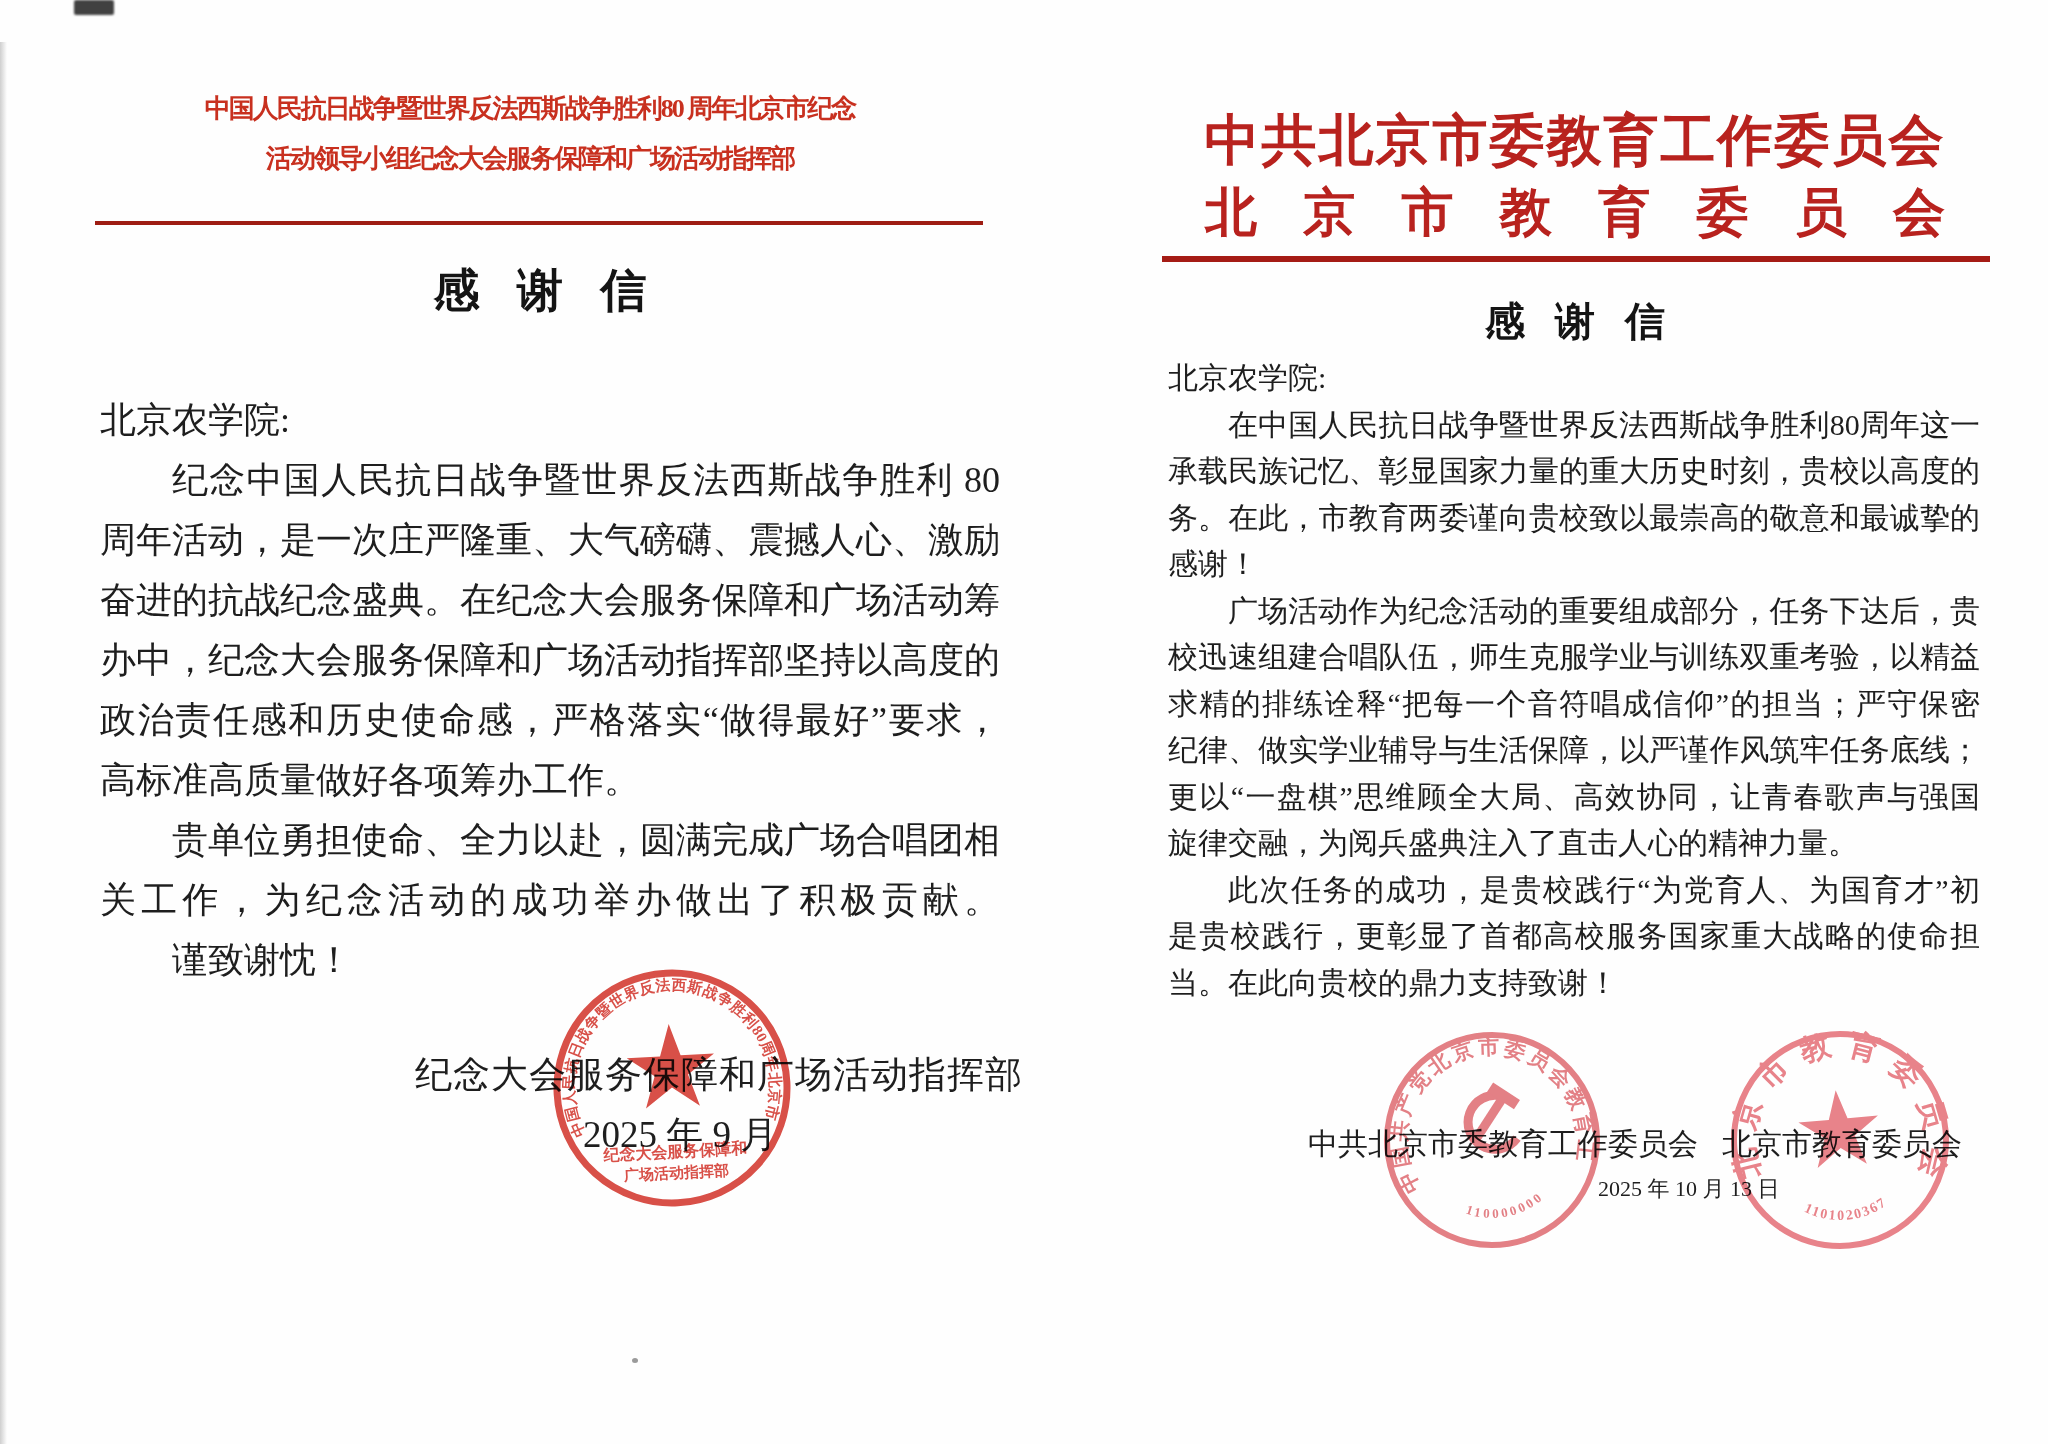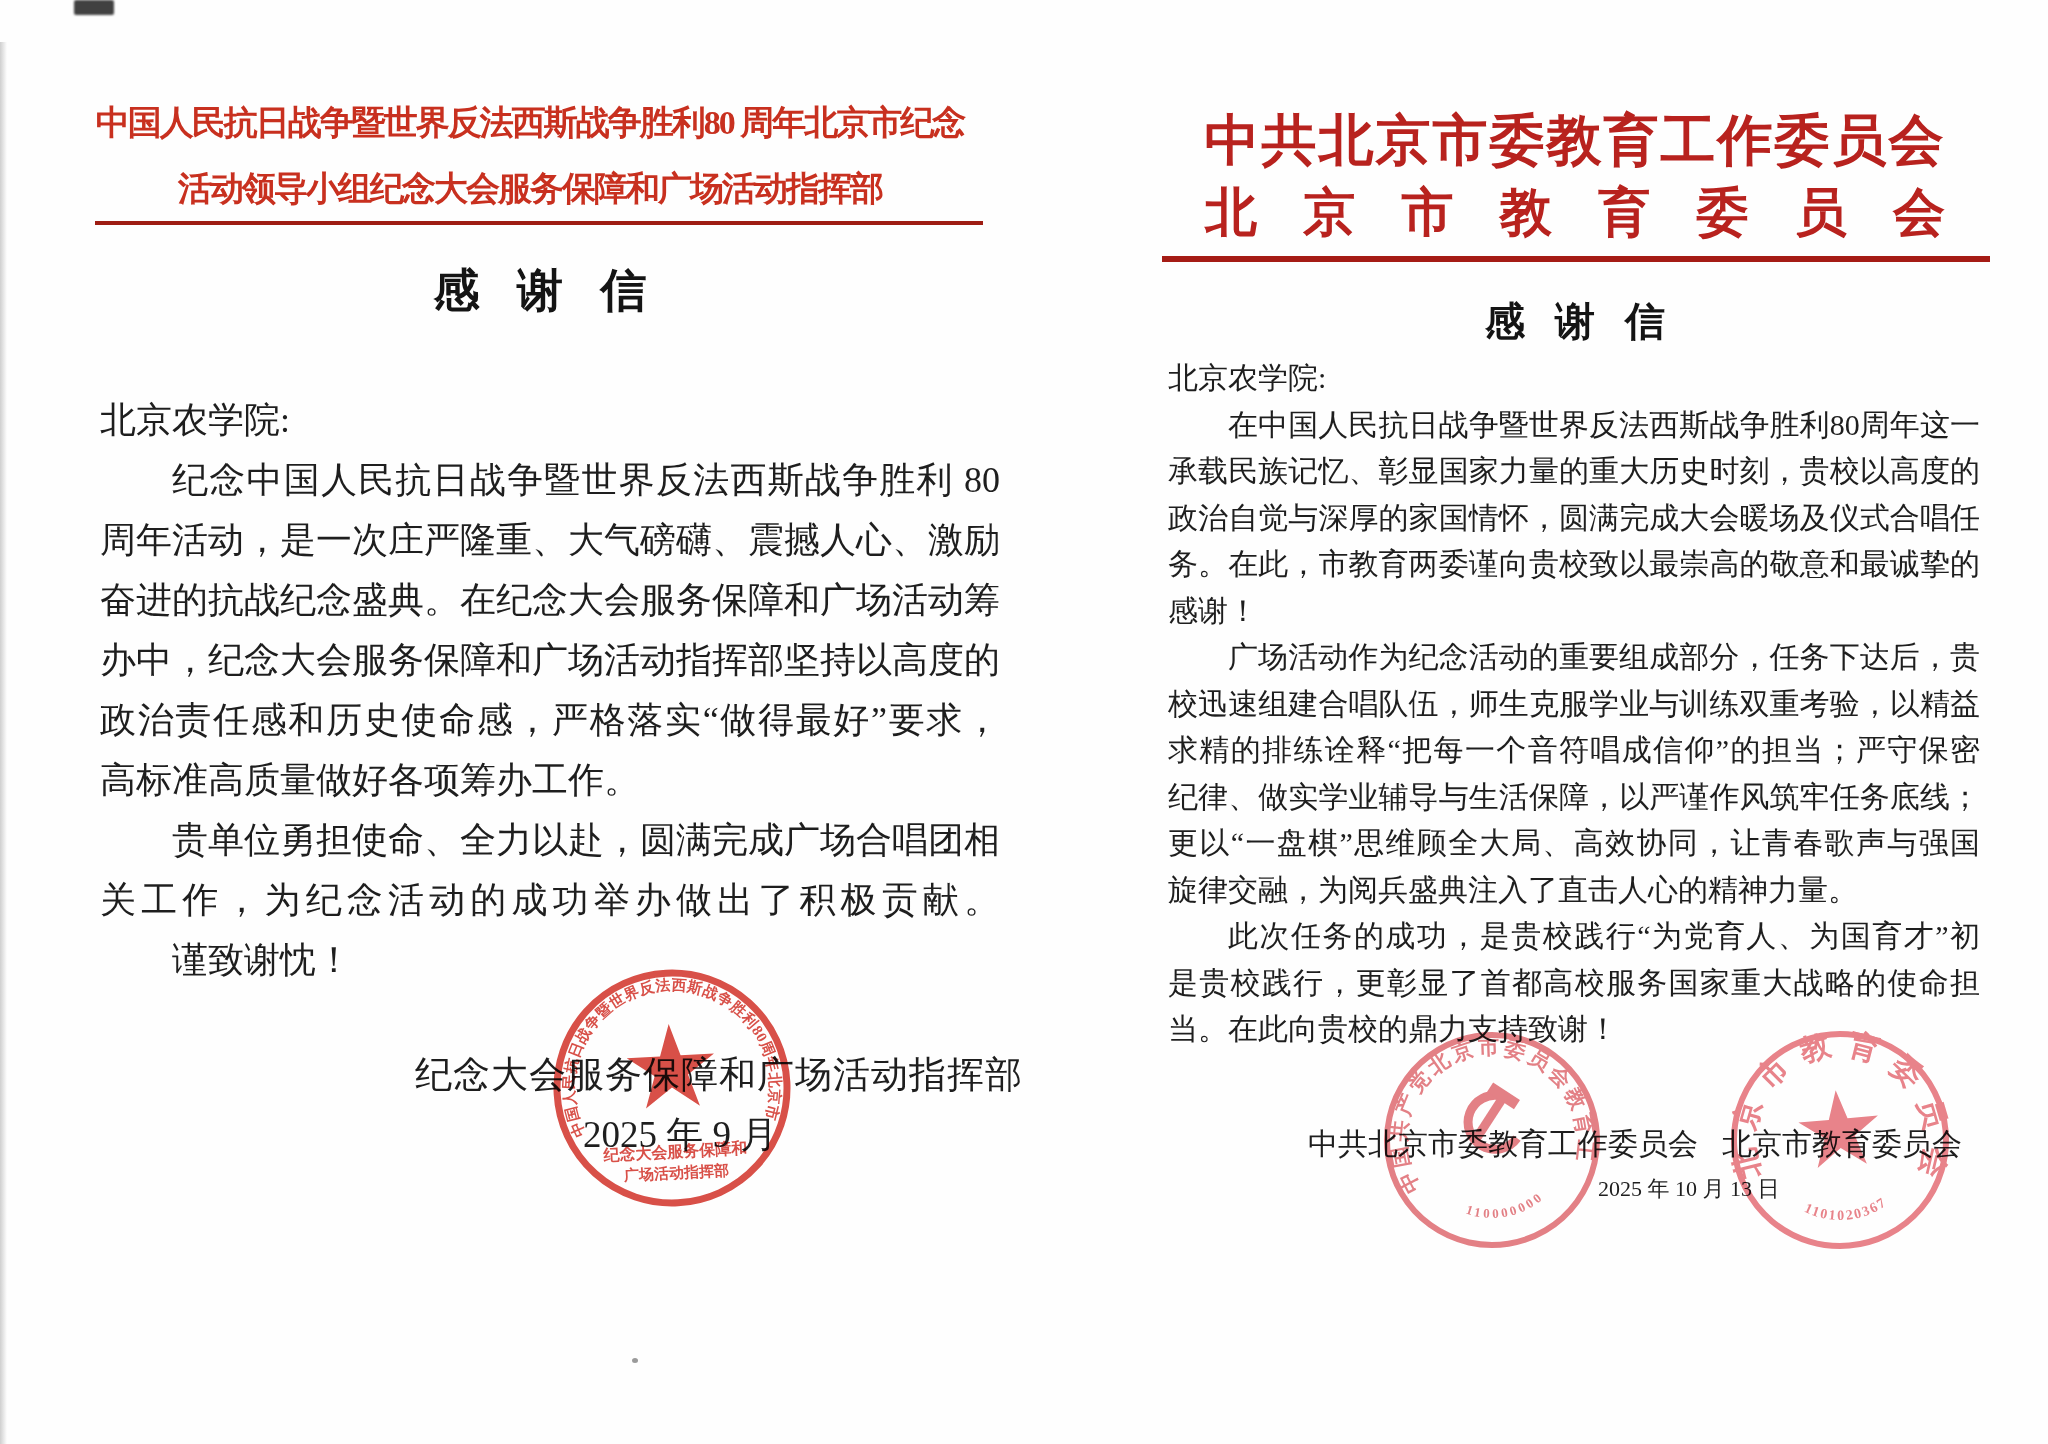--- a/index.html
+++ b/index.html
@@ -4,22 +4,22 @@
 <style>
   html,body{margin:0;padding:0;}
   body{
     width:2048px;height:1444px;position:relative;overflow:hidden;
     background:#fefefe;
     font-family:"Liberation Serif","DejaVu Serif",serif;
     color:#1e1e1e;
   }
   .abs{position:absolute;}
   
-  .hdrL{left:70px;top:90px;width:920px;text-align:center;
-        font-weight:900;font-size:34px;line-height:66px;letter-spacing:-2px;
+  .hdrL{left:70px;top:84px;width:920px;text-align:center;
+        font-weight:900;font-size:26px;line-height:50px;letter-spacing:-2px;
         color:var(--accent-left,#c8301f);}
   .ruleL{left:95px;top:221px;width:888px;height:4px;background:var(--rule-left,#9e1d13);}
   .titleL{left:80px;top:260px;width:920px;text-align:center;
           font-weight:900;font-size:46px;word-spacing:26px;color:#141414;}
   .bodyL{left:100px;top:390px;width:900px;font-size:36px;line-height:60px;}
   .bodyL .ln{height:60px;white-space:nowrap;}
   .bodyL .j{white-space:normal;text-align:justify;text-align-last:justify;text-justify:inter-character;}
   .indent{padding-left:72px;}
   .sigL{left:415px;top:1050px;font-size:37px;letter-spacing:1px;}
   .dateL{left:540px;top:1110px;width:280px;text-align:center;font-size:37px;}
@@ -95,21 +95,20 @@
 
 <div class="abs hdrR1">中共北京市委教育工作委员会</div>
 <div class="abs hdrR2">北京市教育委员会</div>
 <div class="abs ruleR"></div>
 <div class="abs titleR">感 谢 信</div>
 
 <div class="abs bodyR">
   <div class="ln">北京农学院:</div>
   <div class="ln j indent">在中国人民抗日战争暨世界反法西斯战争胜利80周年这一</div>
   <div class="ln j">承载民族记忆、彰显国家力量的重大历史时刻，贵校以高度的</div>
-  <div class="ln j">政治自觉与深厚的家国情怀，圆满完成大会暖场及仪式合唱任</div>
   <div class="ln j">务。在此，市教育两委谨向贵校致以最崇高的敬意和最诚挚的</div>
   <div class="ln">感谢！</div>
   <div class="ln j indent">广场活动作为纪念活动的重要组成部分，任务下达后，贵</div>
   <div class="ln j">校迅速组建合唱队伍，师生克服学业与训练双重考验，以精益</div>
   <div class="ln j">求精的排练诠释“把每一个音符唱成信仰”的担当；严守保密</div>
   <div class="ln j">纪律、做实学业辅导与生活保障，以严谨作风筑牢任务底线；</div>
   <div class="ln j">更以“一盘棋”思维顾全大局、高效协同，让青春歌声与强国</div>
   <div class="ln">旋律交融，为阅兵盛典注入了直击人心的精神力量。</div>
   <div class="ln j indent">此次任务的成功，是贵校践行“为党育人、为国育才”初</div>
   <div class="ln j">是贵校践行，更彰显了首都高校服务国家重大战略的使命担</div>

